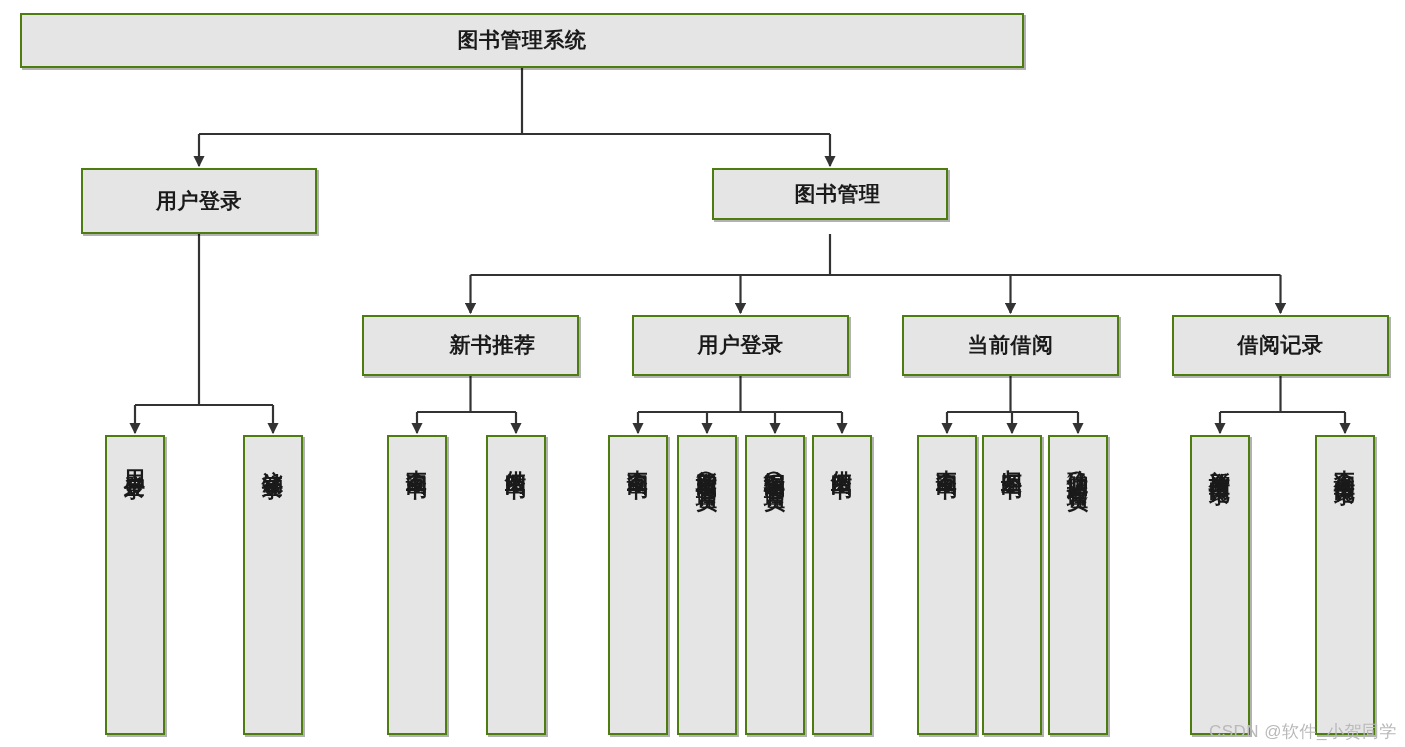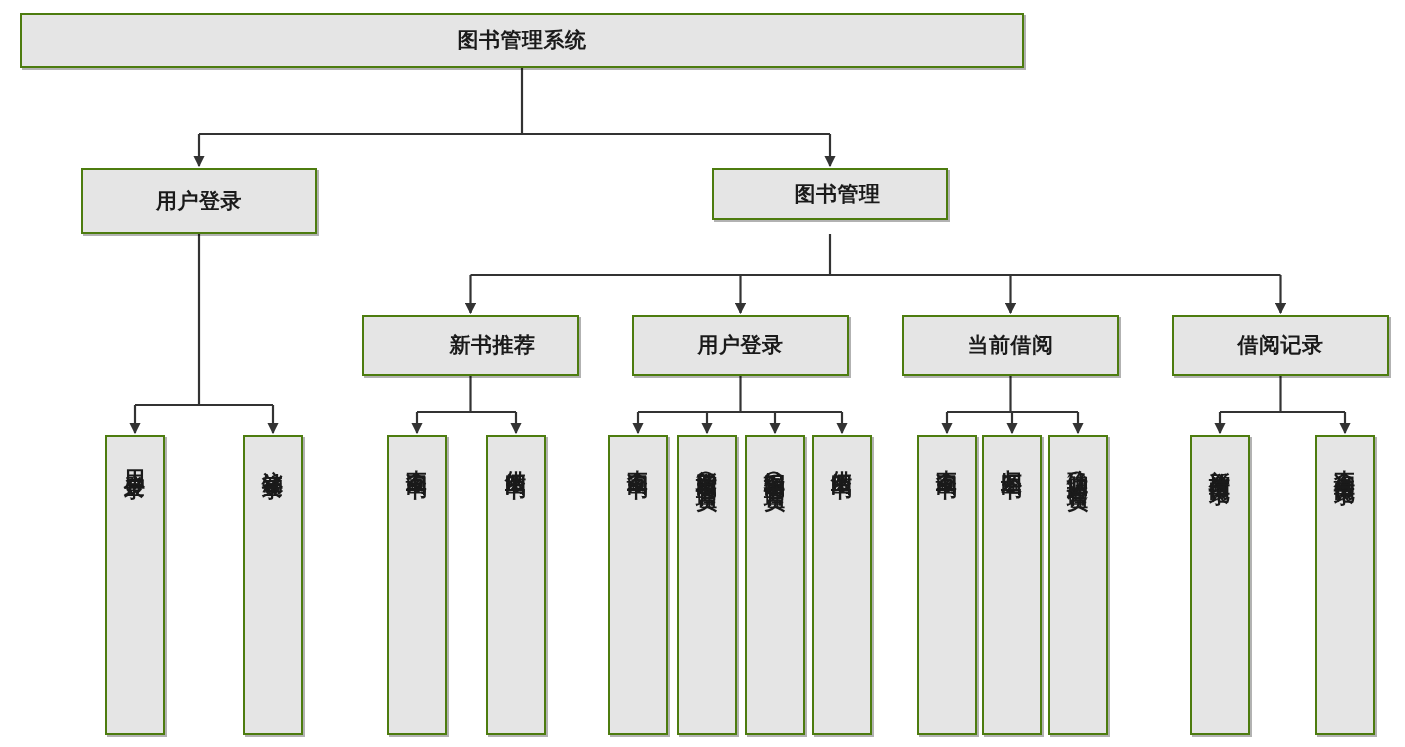--- a/index.html
+++ b/index.html
@@ -180,13 +180,14 @@
         <span class="label">确认归还（管理员）</span>
       </div>
       <div class="node vert" style="left: 1190px; top: 435px; width: 60px; height: 300px;">
         <span class="label">新增借阅记录</span>
       </div>
       <div class="node vert" style="left: 1315px; top: 435px; width: 60px; height: 300px;">
         <span class="label">查询借阅记录</span>
       </div>
     </div>
 
+  <div class="watermark">CSDN @软件_小贺同学</div>
 </div>
 
 </body></html>

